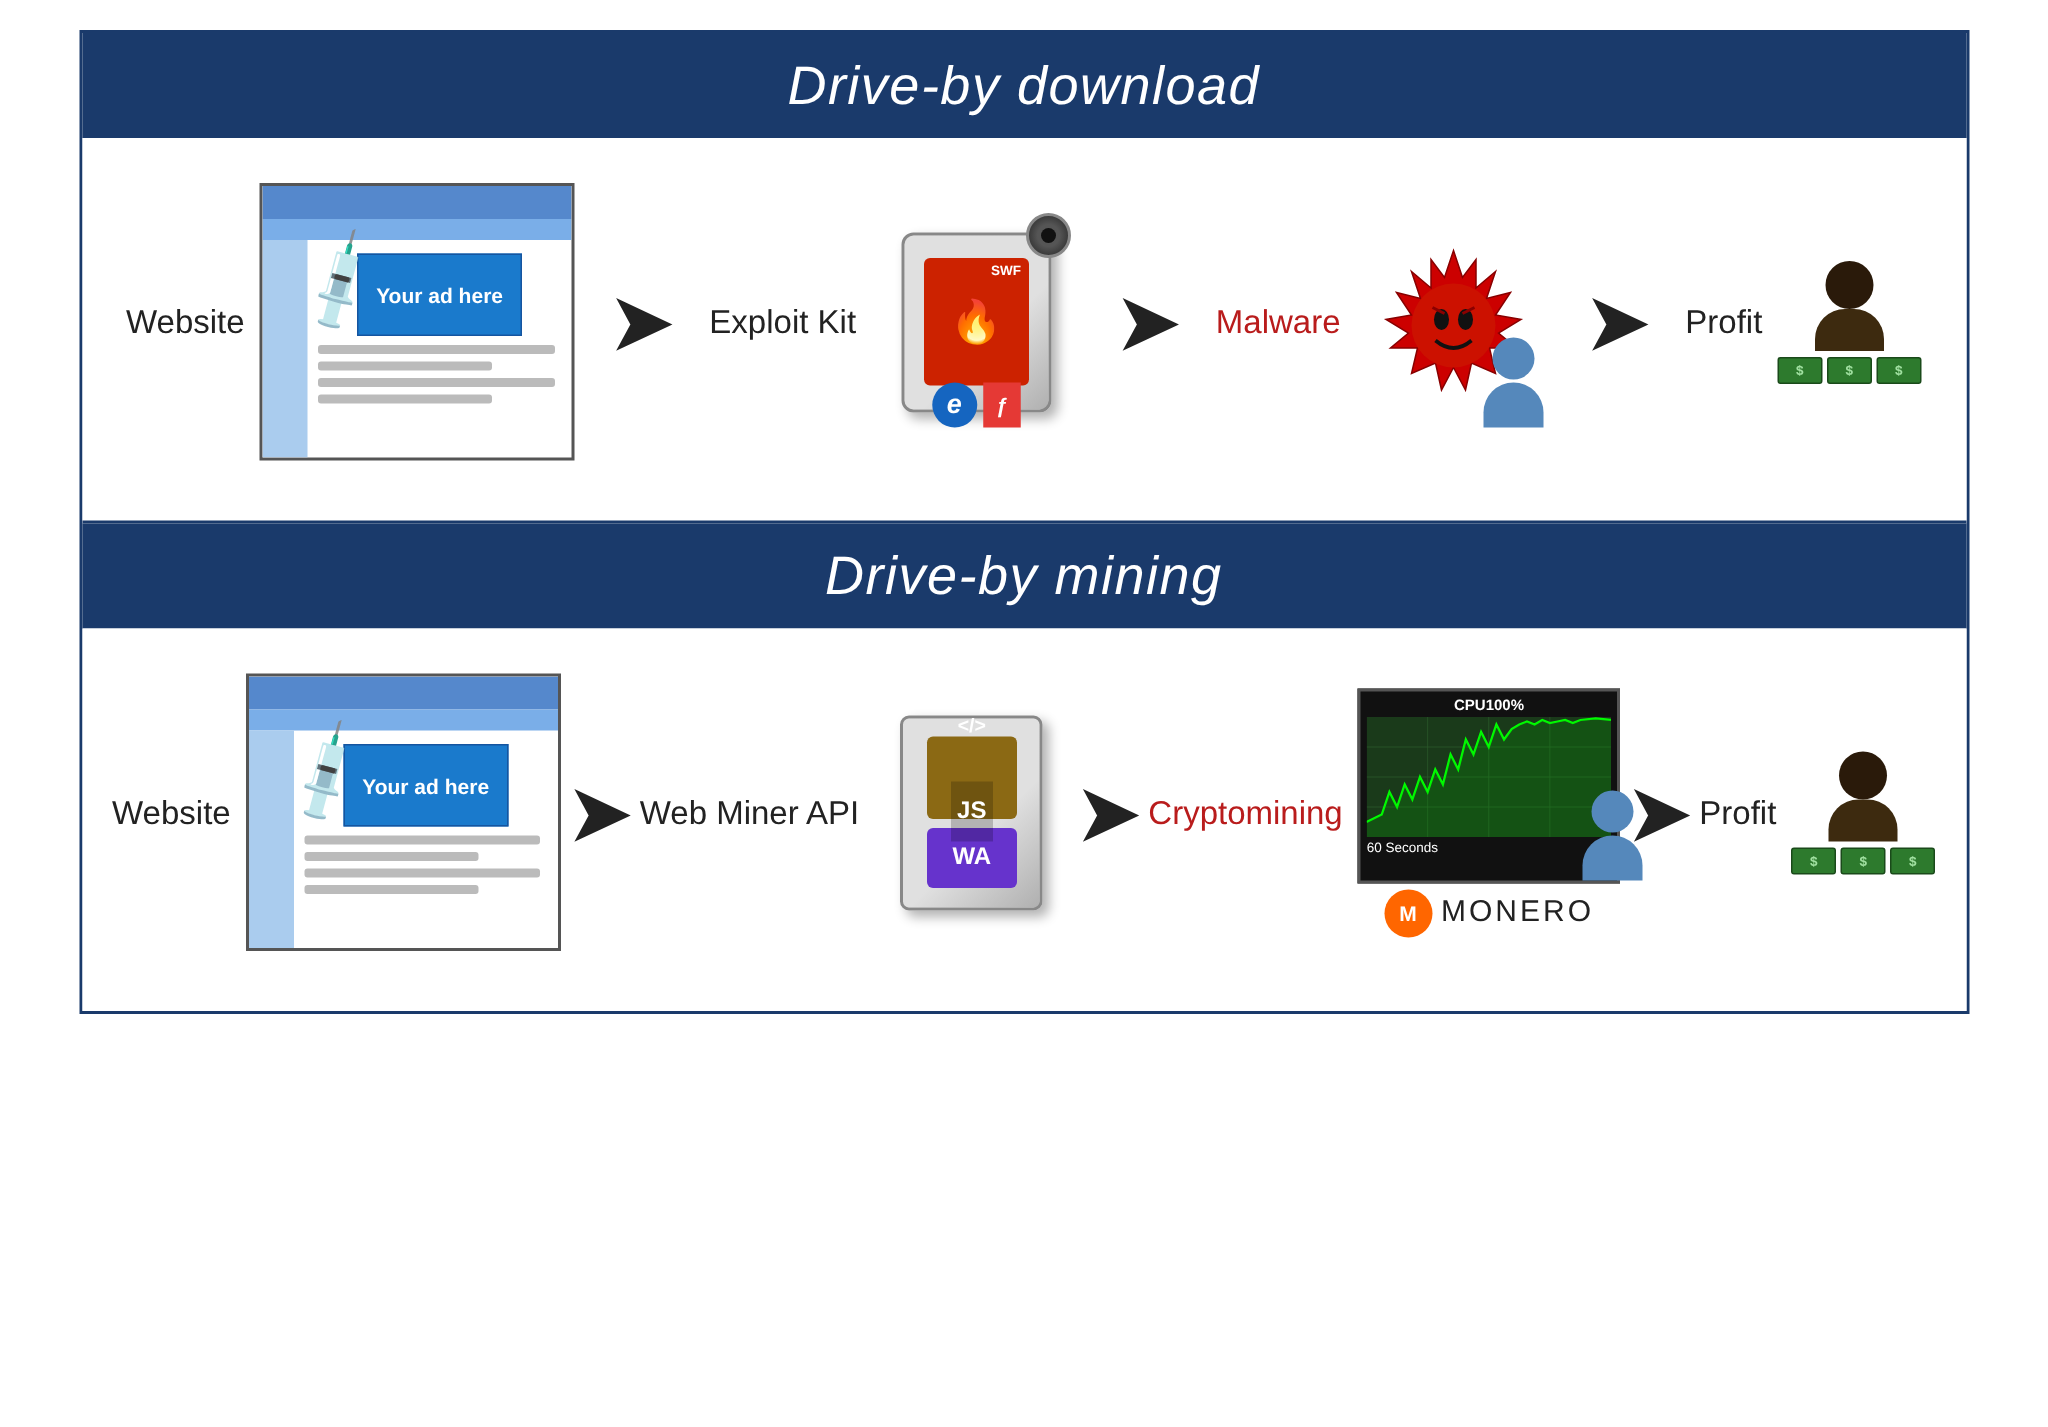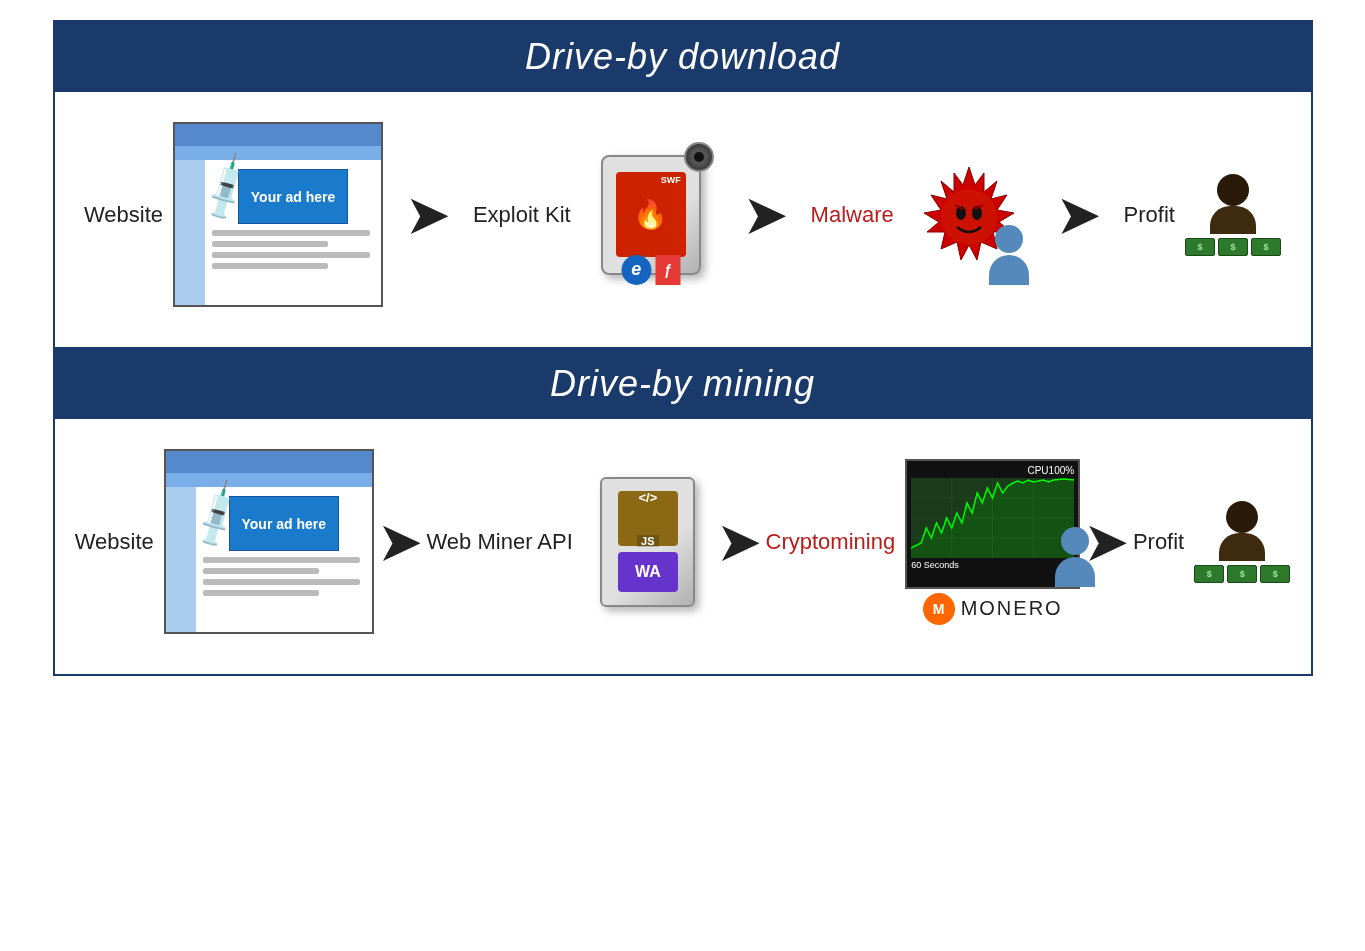--- a/index.html
+++ b/index.html
@@ -323,23 +323,23 @@
       color: #fff;
       font-size: 10px;
       font-weight: bold;
       position: relative;
     }
     .js-code {
       font-size: 13px;
       color: #fff;
     }
     .js-label {
-      font-size: 11px;
+      font-size: 16px;
       background: rgba(0,0,0,0.2);
-      padding: 0 4px;
+      padding: 11px 4px;
       margin-top: 30px;
     }
     .wa-badge {
       width: 60px;
       height: 40px;
       background: #6633cc;
       border-radius: 4px;
       display: flex;
       align-items: center;
       justify-content: center;
@@ -351,24 +351,25 @@
     .cpu-chart {
       width: 175px;
       height: 130px;
       border: 2px solid #555;
       background: #111;
       position: relative;
       padding: 4px;
     }
     .cpu-chart-header {
       display: flex;
-      justify-content: flex-end;
+      justify-content: center;
       color: #fff;
       font-size: 10px;
       margin-bottom: 2px;
+      font-weight: bold;
     }
     .cpu-chart-area {
       width: 100%;
       height: 80px;
       position: relative;
       overflow: hidden;
     }
     .cpu-chart-footer {
       color: #fff;
       font-size: 9px;

